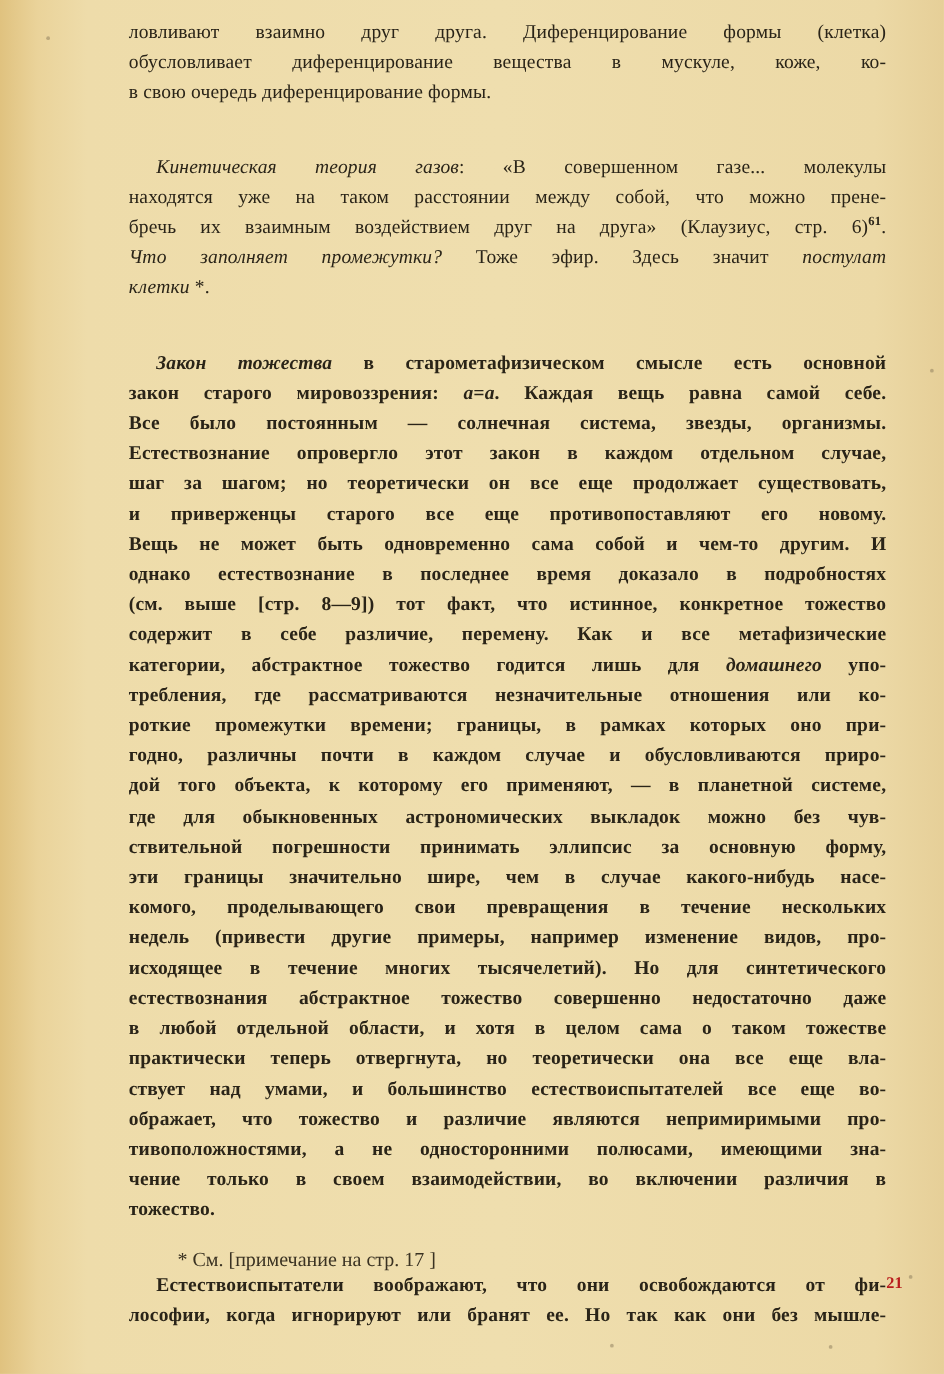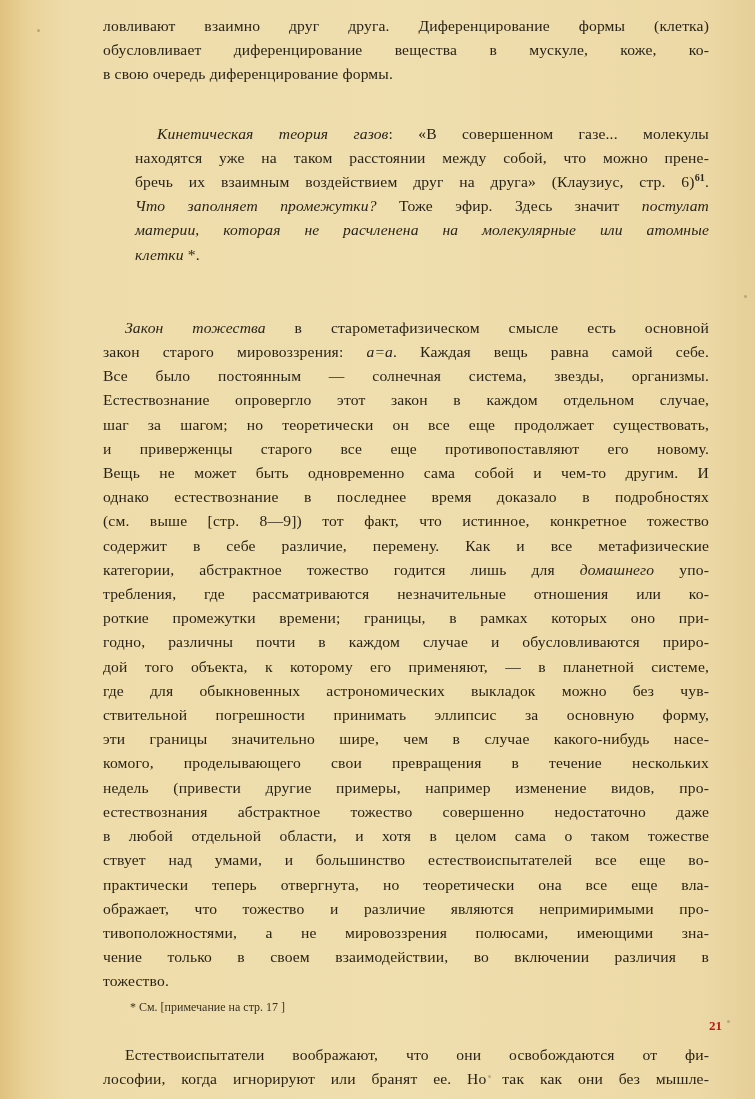--- a/index.html
+++ b/index.html
@@ -21,27 +21,27 @@
   .para {
     margin: 0;
     font-size: 15.6px;
     line-height: 24.2px;
     text-align: justify;
     letter-spacing: 0.15px;
   }
   .para .line { display: block; text-align: justify; text-align-last: justify; white-space: nowrap; }
   .para .line.last { text-align-last: left; }
   .indent { padding-left: 22px; }
-  .gap-lg { margin-top: 35px; margin-left: 32px; }
-  .gap-md { margin-top: 49px; }
+  .gap-lg { margin-top: 35px; }
+  .gap-md { margin-top: 36px; font-weight: bold; }
   em, .it { font-style: italic; }
   .sup { font-size: 10px; vertical-align: super; line-height: 0; font-weight: bold; }
   .footnote {
-    position: absolute; left: 130px; top: 1000px;
-    font-size: 12px; color: #3a3222;
+    position: absolute; left: 142px; top: 1000px;
+    font-size: 16px; color: #3a3222;
   }
   .page-number {
     position: absolute; left: 693px; top: 1018px;
     font-size: 13px; font-weight: bold; color: #b91c1c; margin-left: 16px;
   }
   .speck { position: absolute; width: 3px; height: 3px; border-radius: 50%; background: #8a7a5a; opacity: 0.5; }
 </style>
 </head>
 <body>
 
@@ -51,21 +51,20 @@
     <span class="line">ловливают взаимно друг друга. Диференцирование формы (клетка)</span>
     <span class="line">обусловливает диференцирование вещества в мускуле, коже, ко-</span>
     <span class="line last">в свою очередь диференцирование формы.</span>
   </div>
 
   <div class="para gap-lg">
     <span class="line indent"><em>Кинетическая теория газов</em><span>: «В совершенном газе... молекулы</span></span>
     <span class="line">находятся уже на таком расстоянии между собой, что можно прене-</span>
     <span class="line"><span>бречь их взаимным воздействием друг на друга» (Клаузиус, стр. 6)</span><span class="sup">61</span><span>.</span></span>
     <span class="line"><em>Что заполняет промежутки?</em><span> Тоже эфир. Здесь значит </span><em>постулат</em></span>
-    <span class="line"><em>материи, которая не расчленена на молекулярные или атомные</em></span>
     <span class="line last"><em>клетки</em><span> *.</span></span>
   </div>
 
   <div class="para gap-md">
     <span class="line indent"><em>Закон тожества</em><span> в старометафизическом смысле есть основной</span></span>
     <span class="line"><span>закон старого мировоззрения: </span><em>a=a</em><span>. Каждая вещь равна самой себе.</span></span>
     <span class="line">Все было постоянным — солнечная система, звезды, организмы.</span>
     <span class="line">Естествознание опровергло этот закон в каждом отдельном случае,</span>
     <span class="line">шаг за шагом; но теоретически он все еще продолжает существовать,</span>
     <span class="line">и приверженцы старого все еще противопоставляют его новому.</span>
@@ -76,26 +75,27 @@
     <span class="line"><span>категории, абстрактное тожество годится лишь для </span><em>домашнего</em><span> упо-</span></span>
     <span class="line">требления, где рассматриваются незначительные отношения или ко-</span>
     <span class="line">роткие промежутки времени; границы, в рамках которых оно при-</span>
     <span class="line">годно, различны почти в каждом случае и обусловливаются приро-</span>
     <span class="line">дой того объекта, к которому его применяют, — в планетной системе,</span>
     <span class="line">где для обыкновенных астрономических выкладок можно без чув-</span>
     <span class="line">ствительной погрешности принимать эллипсис за основную форму,</span>
     <span class="line">эти границы значительно шире, чем в случае какого-нибудь насе-</span>
     <span class="line">комого, проделывающего свои превращения в течение нескольких</span>
     <span class="line">недель (привести другие примеры, например изменение видов, про-</span>
+    <span class="line">исходящее в течение многих тысячелетий). Но для синтетического</span>
     <span class="line">естествознания абстрактное тожество совершенно недостаточно даже</span>
     <span class="line">в любой отдельной области, и хотя в целом сама о таком тожестве</span>
+    <span class="line">практически теперь отвергнута, но теоретически она все еще вла-</span>
     <span class="line">ствует над умами, и большинство естествоиспытателей все еще во-</span>
-    <span class="line">практически теперь отвергнута, но теоретически она все еще вла-</span>
     <span class="line">ображает, что тожество и различие являются непримиримыми про-</span>
-    <span class="line">тивоположностями, а не мировоззрения полюсами, имеющими зна-</span>
+    <span class="line">тивоположностями, а не односторонними полюсами, имеющими зна-</span>
     <span class="line">чение только в своем взаимодействии, во включении различия в</span>
     <span class="line last">тожество.</span>
   </div>
 
   <div class="para gap-md">
     <span class="line indent">Естествоиспытатели воображают, что они освобождаются от фи-</span>
     <span class="line">лософии, когда игнорируют или бранят ее. Но так как они без мышле-</span>
 
   </div>
 </div>

